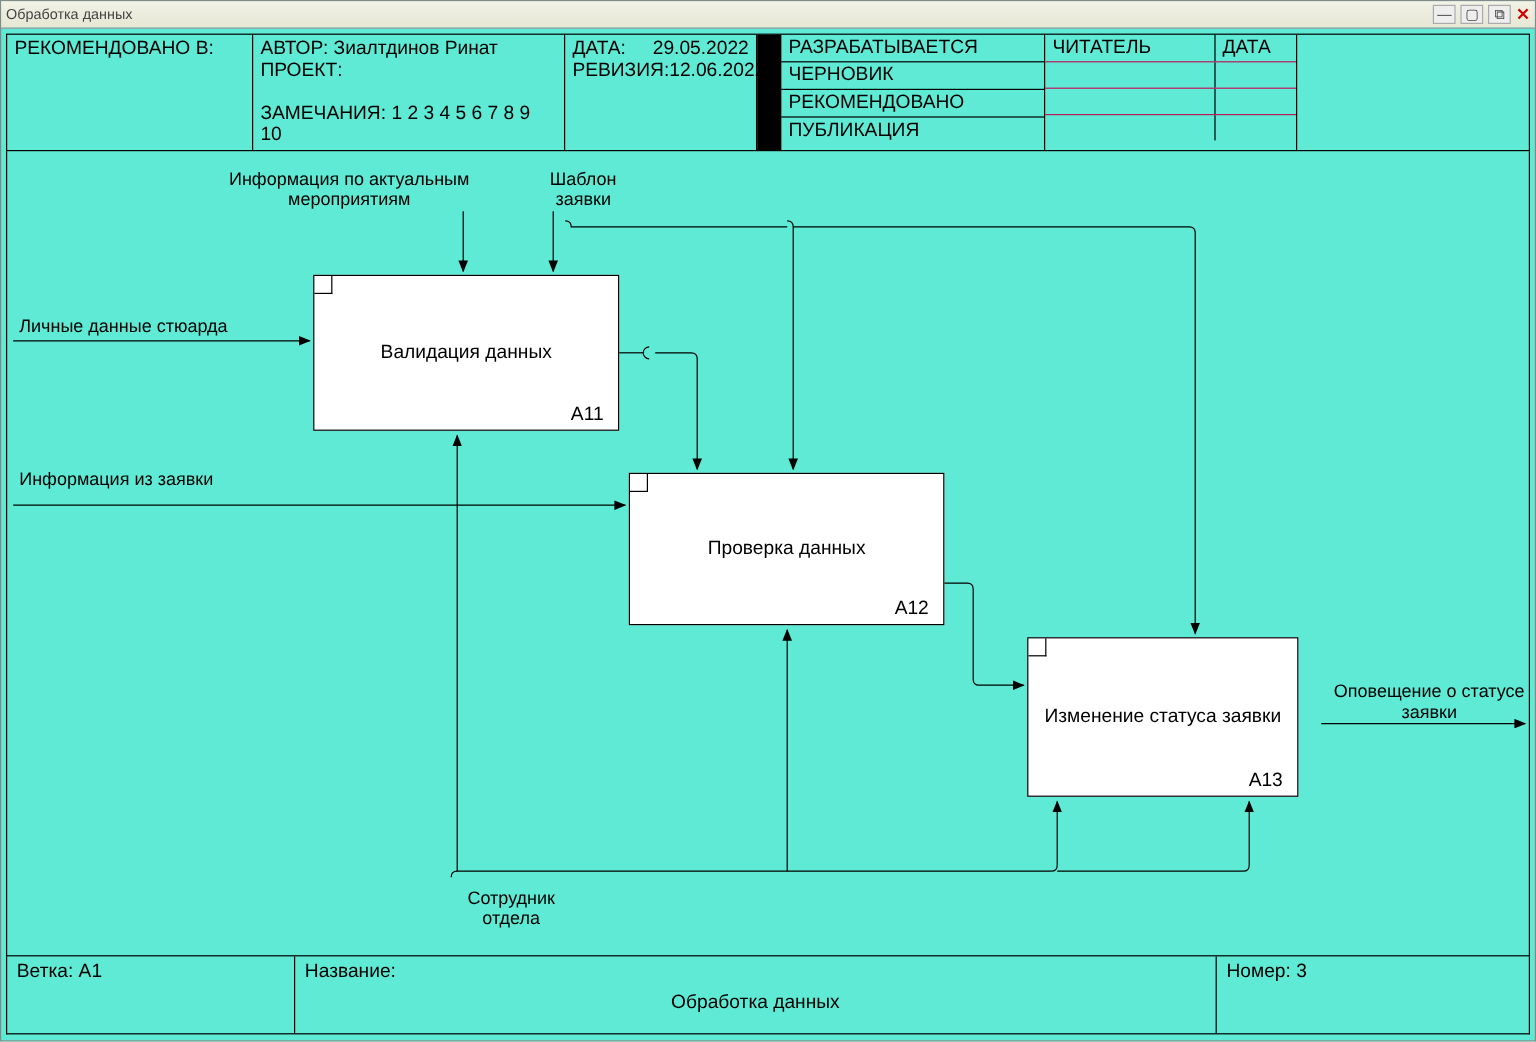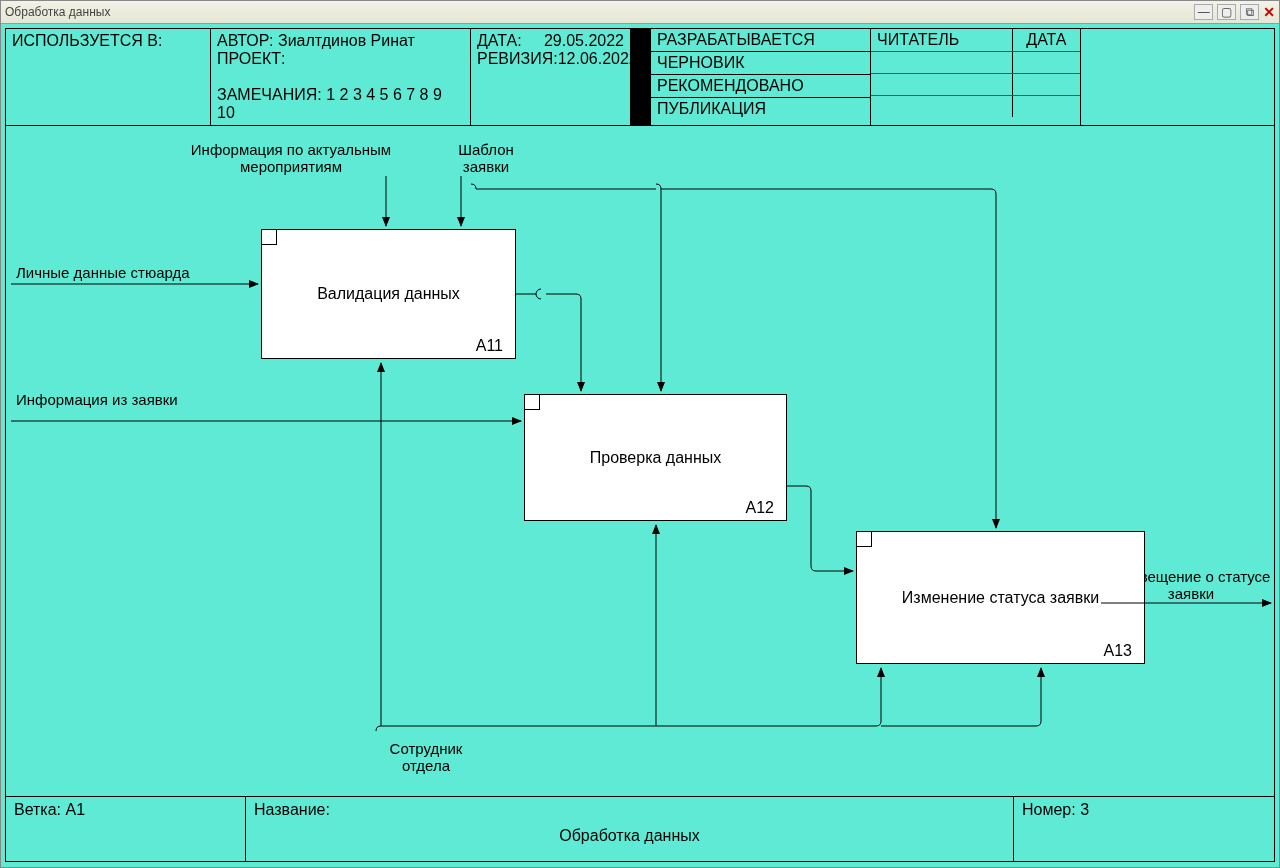--- a/index.html
+++ b/index.html
@@ -45,21 +45,21 @@
     <div class="tb-controls">
       <span class="tb-btn">—</span>
       <span class="tb-btn">▢</span>
       <span class="tb-btn">⧉</span>
       <span class="tb-close">✕</span>
     </div>
   </div>
 
   <div class="header-area">
     <div class="hcol h1">
-      <span>ИСПОЛЬЗУЕТСЯ В:</span>
+      <span>РЕКОМЕНДОВАНО В:</span>
     </div>
     <div class="hcol h2">
       <div><span>АВТОР:</span> <span>Зиалтдинов Ринат</span></div>
       <div><span>ПРОЕКТ:</span></div>
       <div style="height:18px"></div>
       <div><span>ЗАМЕЧАНИЯ:</span> <span>1 2 3 4 5 6 7 8 9 10</span></div>
     </div>
     <div class="hcol h3">
       <div style="display:flex;justify-content:space-between">
           <span>ДАТА:</span>
@@ -81,21 +81,21 @@
       <div class="status-row">
           <span>РЕКОМЕНДОВАНО</span>
         </div>
       <div class="status-row">
           <span>ПУБЛИКАЦИЯ</span>
         </div>
     </div>
     <div class="hcol" style="padding:0;width:210px">
       <div class="reader-row">
           <div class="reader-cell" style="width:140px"><span>ЧИТАТЕЛЬ</span></div>
-          <div class="reader-cell" style="width:60px;text-align:center"><span>ДАТА</span></div>
+          <div class="reader-cell" style="width:60px;text-align:left"><span>ДАТА</span></div>
         </div>
       <div class="reader-row" style="height:21px">
           <div class="reader-cell" style="width:140px"></div>
           <div class="reader-cell" style="width:60px"></div>
         </div>
       <div class="reader-row" style="height:21px">
           <div class="reader-cell" style="width:140px"></div>
           <div class="reader-cell" style="width:60px"></div>
         </div>
       <div class="reader-row" style="height:21px;border-bottom:none">
@@ -117,21 +117,21 @@
     <div class="node" style="left:255px;top:103px;width:255px;height:130px">
       <div class="node-corner"></div>
       <div class="node-title">Валидация данных</div>
       <div class="node-code">A11</div>
     </div>
     <div class="node" style="left:518px;top:268px;width:263px;height:127px">
       <div class="node-corner"></div>
       <div class="node-title">Проверка данных</div>
       <div class="node-code">A12</div>
     </div>
-    <div class="node" style="left:850px;top:405px;width:289px;height:133px">
+    <div class="node" style="left:850px;top:405px;width:226px;height:133px">
       <div class="node-corner"></div>
       <div class="node-title">Изменение статуса заявки</div>
       <div class="node-code">A13</div>
     </div>
 
     <svg class="arrows">
       <defs>
         <marker id="ah" markerWidth="10" markerHeight="8" refX="9" refY="4" orient="auto">
           <path d="M0,0 L10,4 L0,8 Z" fill="#000"></path>
         </marker>

